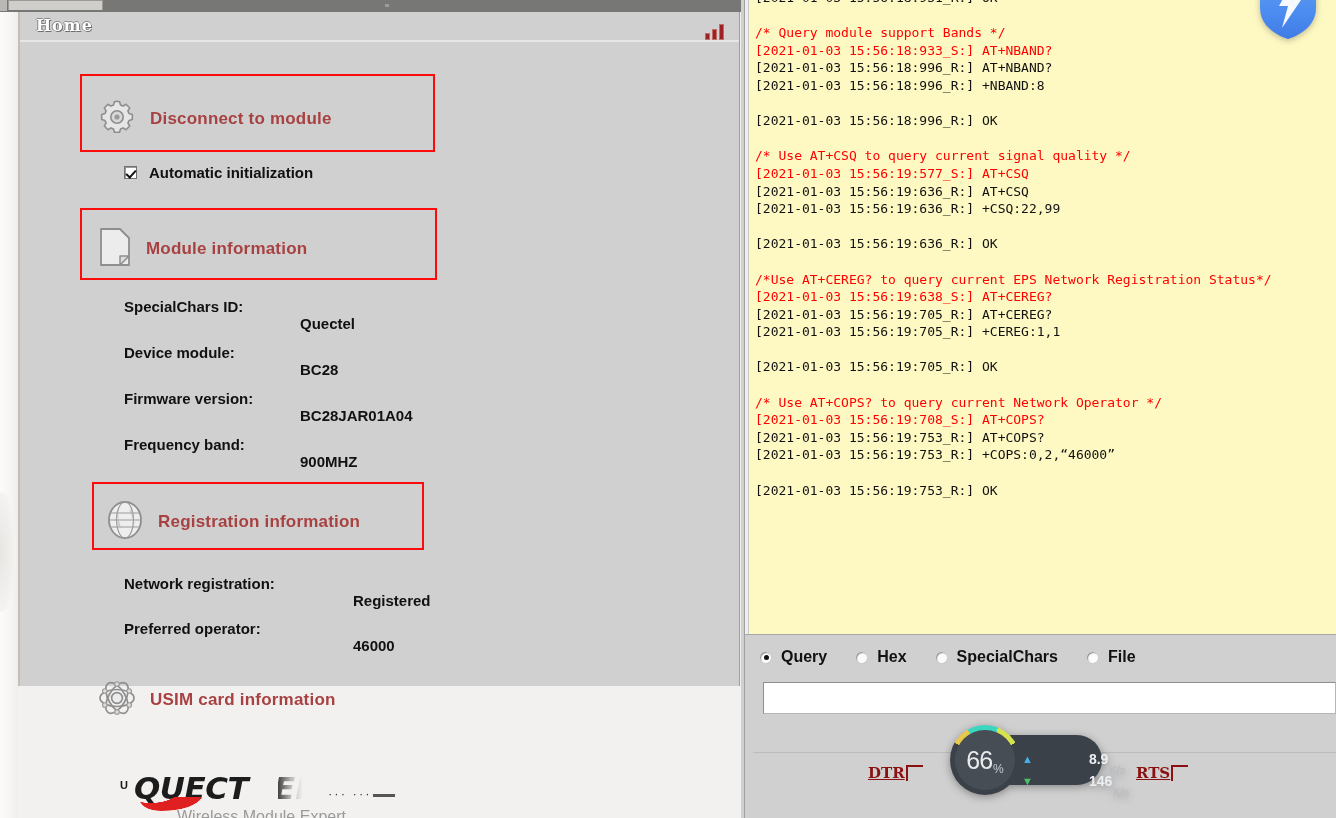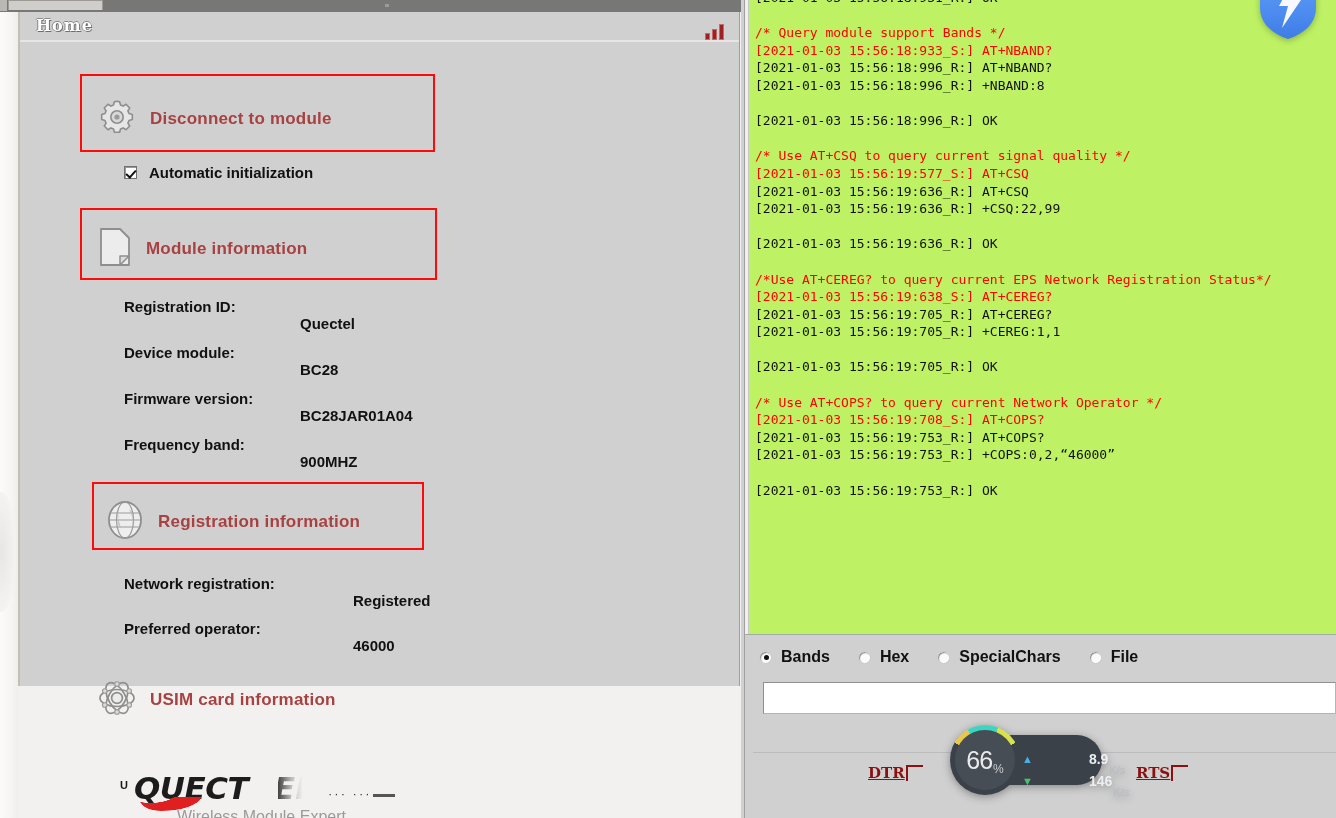--- a/index.html
+++ b/index.html
@@ -165,21 +165,21 @@
     font-size: 16px; color: #9a9a9a;
   }
 
   
   .right-panel {
     position: absolute; left: 741px; top: 0; width: 595px; height: 818px;
     background: #d0d0d0;
   }
   .log-area {
     position: absolute; left: 3px; top: 0; right: 0; height: 634px;
-    background: #bef264;
+    background: #fef9c3;
     border-left: 1px solid #a0a0a0;
     overflow: hidden;
   }
   .log-scrollbar {
     position: absolute; left: 0px; top: 0; width: 4px; height: 634px;
     background: #efefef; border-right: 1px solid #c8c8c8;
   }
   .log-lines {
     position: absolute; left: 10px; top: -11px; right: 0;
     font-family: "DejaVu Sans Mono", monospace;
@@ -339,21 +339,21 @@
         <span class="ic">
           <svg width="34" height="40" viewBox="0 0 34 40">
             <path d="M3 2 h19 l9 9 v27 h-28 z" fill="#ececec" stroke="#8e8e8e" stroke-width="1.8" stroke-linejoin="round"></path>
             <path d="M22 38 l9-9 h-9 z" fill="#dcdcdc" stroke="#8e8e8e" stroke-width="1.5" stroke-linejoin="round"></path>
           </svg>
         </span>
         <span class="action-label">Module information</span>
       </div>
 
       <div class="info-row" style="left:104px; top:256px;">
-        <span class="info-key">Registration ID:</span>
+        <span class="info-key">SpecialChars ID:</span>
         <span class="info-val" style="left:176px;">Quectel</span>
       </div>
       <div class="info-row" style="left:104px; top:302px;">
         <span class="info-key">Device module:</span>
         <span class="info-val" style="left:176px;">BC28</span>
       </div>
       <div class="info-row" style="left:104px; top:348px;">
         <span class="info-key">Firmware version:</span>
         <span class="info-val" style="left:176px;">BC28JAR01A04</span>
       </div>
@@ -427,21 +427,21 @@
     <div class="log-area">
       <div class="log-scrollbar"></div>
       <div class="log-lines" id="log-lines"><span class="ln">[2021-01-03 15:56:18:931_R:] OK</span><span class="ln blank"></span><span class="ln red">/* Query module support Bands */</span><span class="ln red">[2021-01-03 15:56:18:933_S:] AT+NBAND?</span><span class="ln">[2021-01-03 15:56:18:996_R:] AT+NBAND?</span><span class="ln">[2021-01-03 15:56:18:996_R:] +NBAND:8</span><span class="ln blank"></span><span class="ln">[2021-01-03 15:56:18:996_R:] OK</span><span class="ln blank"></span><span class="ln red">/* Use AT+CSQ to query current signal quality */</span><span class="ln red">[2021-01-03 15:56:19:577_S:] AT+CSQ</span><span class="ln">[2021-01-03 15:56:19:636_R:] AT+CSQ</span><span class="ln">[2021-01-03 15:56:19:636_R:] +CSQ:22,99</span><span class="ln blank"></span><span class="ln">[2021-01-03 15:56:19:636_R:] OK</span><span class="ln blank"></span><span class="ln red">/*Use AT+CEREG? to query current EPS Network Registration Status*/</span><span class="ln red">[2021-01-03 15:56:19:638_S:] AT+CEREG?</span><span class="ln">[2021-01-03 15:56:19:705_R:] AT+CEREG?</span><span class="ln">[2021-01-03 15:56:19:705_R:] +CEREG:1,1</span><span class="ln blank"></span><span class="ln">[2021-01-03 15:56:19:705_R:] OK</span><span class="ln blank"></span><span class="ln red">/* Use AT+COPS? to query current Network Operator */</span><span class="ln red">[2021-01-03 15:56:19:708_S:] AT+COPS?</span><span class="ln">[2021-01-03 15:56:19:753_R:] AT+COPS?</span><span class="ln">[2021-01-03 15:56:19:753_R:] +COPS:0,2,“46000”</span><span class="ln blank"></span><span class="ln">[2021-01-03 15:56:19:753_R:] OK</span></div>
     </div>
 
     <div class="bottom-pane">
 
       <div class="radio-row" id="radio-row">
           <div class="radio-item on">
             <span class="radio-dot"></span>
-            <span class="radio-label">Bands</span>
+            <span class="radio-label">Query</span>
           </div>
           <div class="radio-item">
             <span class="radio-dot"></span>
             <span class="radio-label">Hex</span>
           </div>
           <div class="radio-item">
             <span class="radio-dot"></span>
             <span class="radio-label">SpecialChars</span>
           </div>
           <div class="radio-item">

